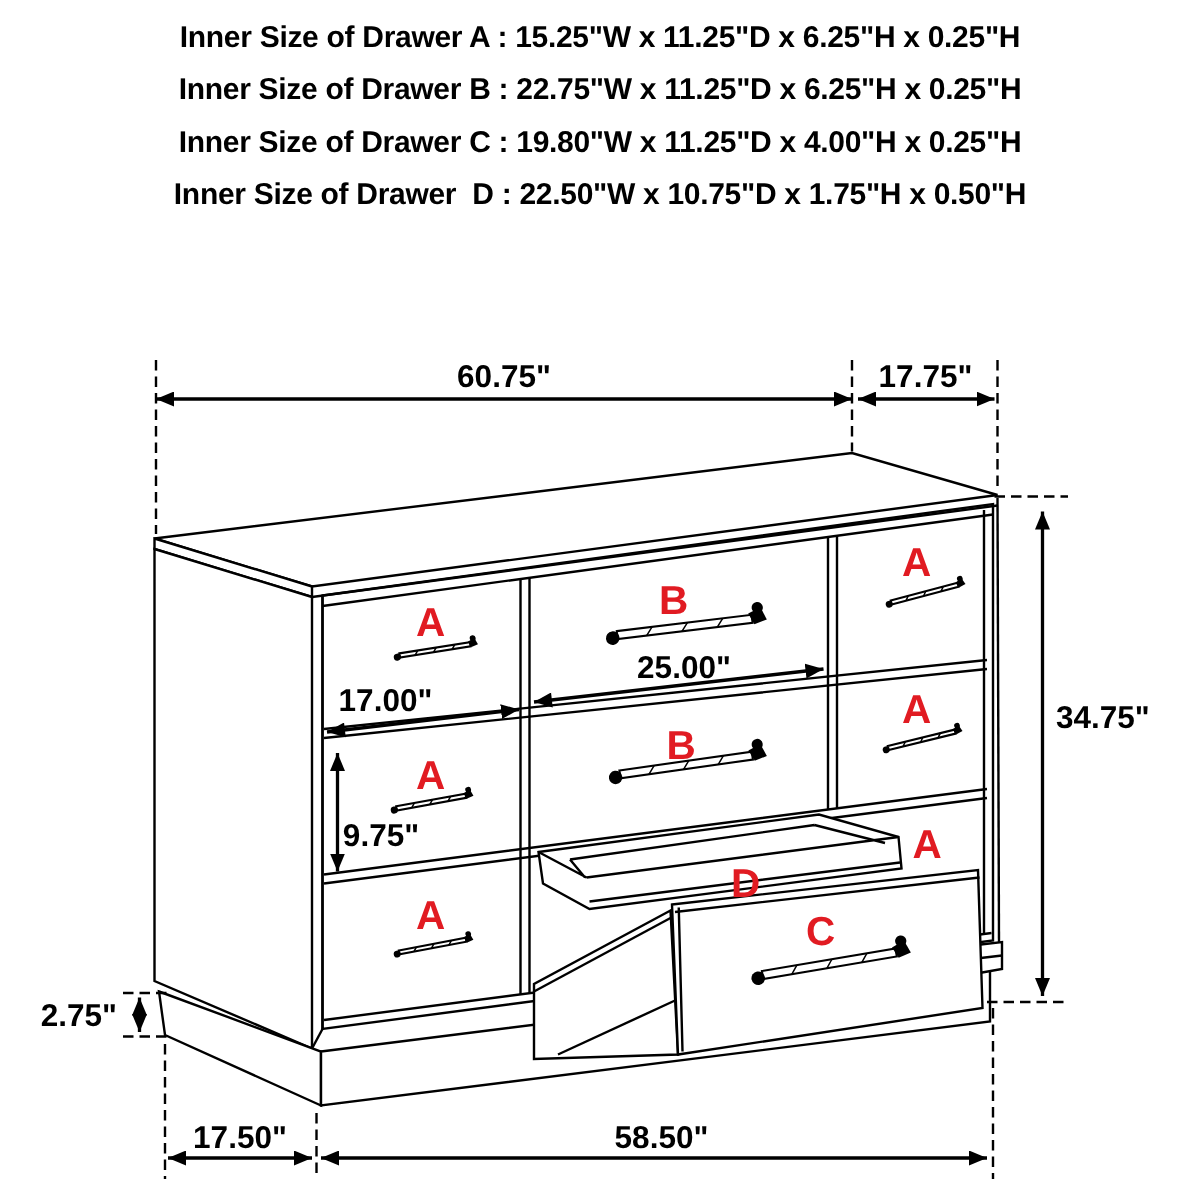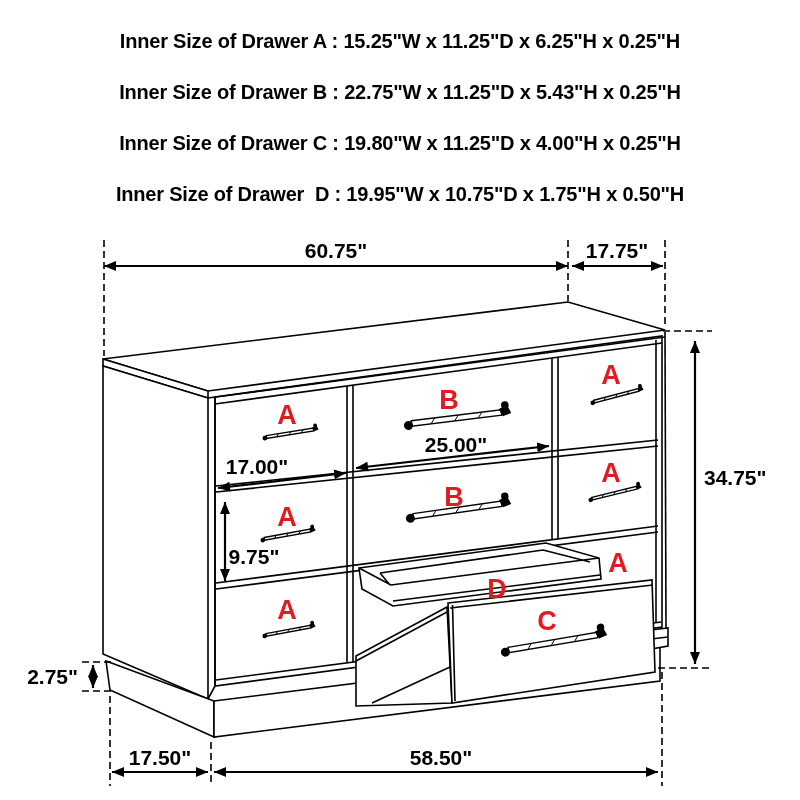--- a/index.html
+++ b/index.html
@@ -1,37 +1,37 @@
 <!DOCTYPE html>
 <html><head>
 <meta charset="utf-8">
 <style>
   html,body{margin:0;padding:0;background:#fff;width:800px;height:800px;overflow:hidden;}
   #stage{position:relative;width:800px;height:800px;background:#fff;font-family:"Liberation Sans",sans-serif;}
   #spec-block{position:absolute;top:8px;left:0;width:800px;text-align:center;
               font-weight:bold;font-size:20px;line-height:35px;color:#000;letter-spacing:-0.2px;}
-  #spec-block div{white-space:pre;margin-top:16px;}
+  #spec-block div{white-space:pre;}
   svg{position:absolute;top:0;left:0;}
   .ln{stroke:#000;stroke-width:1.6;fill:none;}
   .face{stroke:#000;stroke-width:1.6;fill:#fff;}
   .dash{stroke:#000;stroke-width:1.6;fill:none;stroke-dasharray:7 4;}
   .dim{stroke:#000;stroke-width:2.2;fill:none;}
   .dimtxt{font-family:"Liberation Sans",sans-serif;font-weight:bold;font-size:21px;fill:#000;}
   .redtxt{font-family:"Liberation Sans",sans-serif;font-weight:bold;font-size:27px;}
 </style>
 </head>
 <body>
 
 <div id="stage">
 
   <div id="spec-block">
     <div>Inner Size of Drawer A : 15.25"W x 11.25"D x 6.25"H x 0.25"H</div>
-    <div>Inner Size of Drawer B : 22.75"W x 11.25"D x 5.43"H x 0.25"H</div>
+    <div>Inner Size of Drawer B : 22.75"W x 11.25"D x 6.25"H x 0.25"H</div>
     <div>Inner Size of Drawer C : 19.80"W x 11.25"D x 4.00"H x 0.25"H</div>
-    <div>Inner Size of Drawer  D : 19.95"W x 10.75"D x 1.75"H x 0.50"H</div>
+    <div>Inner Size of Drawer  D : 22.50"W x 10.75"D x 1.75"H x 0.50"H</div>
   </div>
 
   <svg width="800" height="800" viewBox="0 0 800 800">
     <defs>
       <marker id="ah-e" markerUnits="userSpaceOnUse" markerWidth="14" markerHeight="12" refX="12" refY="5" orient="auto">
         <path d="M0,0 L12,5 L0,10 Z" fill="#000"></path>
       </marker>
       <marker id="ah-s" markerUnits="userSpaceOnUse" markerWidth="14" markerHeight="12" refX="0" refY="5" orient="auto">
         <path d="M12,0 L0,5 L12,10 Z" fill="#000"></path>
       </marker>

